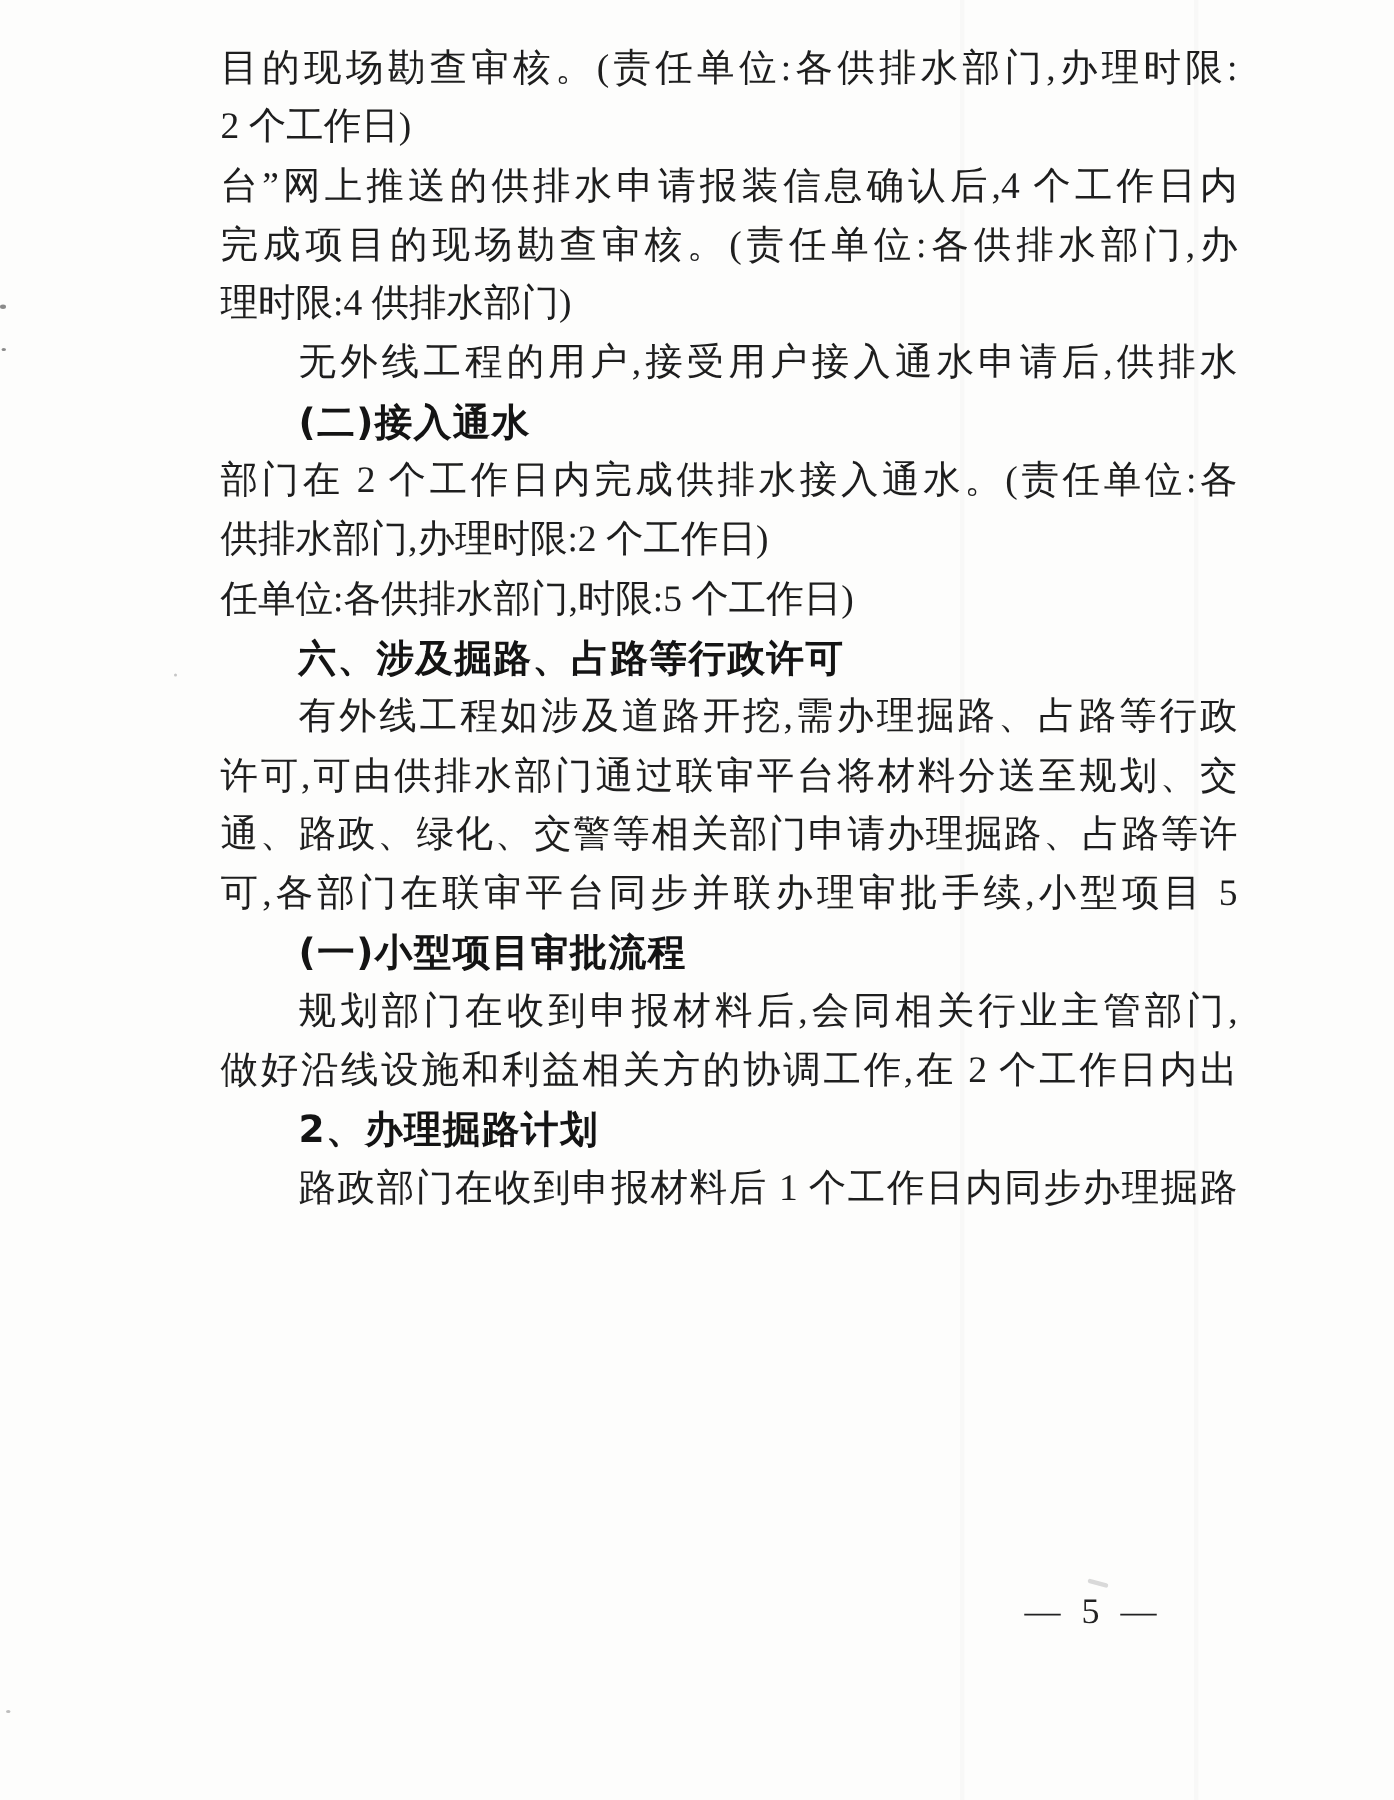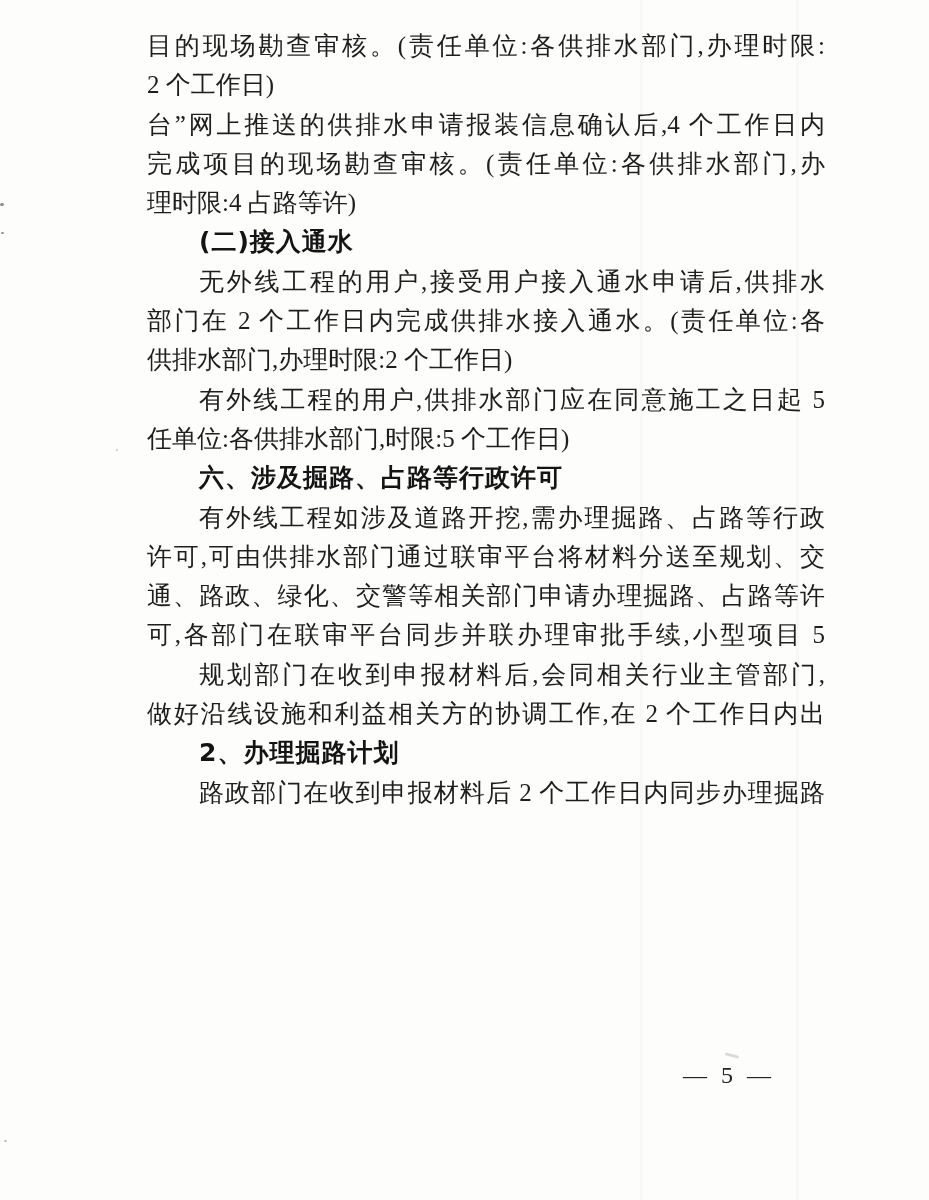--- a/index.html
+++ b/index.html
@@ -88,32 +88,32 @@
   <div class="speck k2"></div>
   <div class="speck k3"></div>
   <div class="speck k4"></div>
   <div class="speck k5"></div>
 
   <div class="content">
       <div class="line justify">目的现场勘查审核。(责任单位:各供排水部门,办理时限:</div>
       <div class="line">2 个工作日)</div>
       <div class="line justify">台”网上推送的供排水申请报装信息确认后,4 个工作日内</div>
       <div class="line justify">完成项目的现场勘查审核。(责任单位:各供排水部门,办</div>
-      <div class="line">理时限:4 占路等许)</div>
+      <div class="line">理时限:4 供排水部门)</div>
+      <div class="line indent justify">无外线工程的用户,接受用户接入通水申请后,供排水</div>
       <div class="line heading indent">(二)接入通水</div>
-      <div class="line indent justify">无外线工程的用户,接受用户接入通水申请后,供排水</div>
       <div class="line justify">部门在 2 个工作日内完成供排水接入通水。(责任单位:各</div>
       <div class="line">供排水部门,办理时限:2 个工作日)</div>
-      <div class="line indent justify">有外线工程的用户,供排水部门应在同意施工之日起 5</div>
       <div class="line">任单位:各供排水部门,时限:5 个工作日)</div>
       <div class="line heading indent">六、涉及掘路、占路等行政许可</div>
       <div class="line indent justify">有外线工程如涉及道路开挖,需办理掘路、占路等行政</div>
       <div class="line justify">许可,可由供排水部门通过联审平台将材料分送至规划、交</div>
       <div class="line justify">通、路政、绿化、交警等相关部门申请办理掘路、占路等许</div>
       <div class="line justify">可,各部门在联审平台同步并联办理审批手续,小型项目 5</div>
+      <div class="line heading indent">(一)小型项目审批流程</div>
       <div class="line indent justify">规划部门在收到申报材料后,会同相关行业主管部门,</div>
       <div class="line justify">做好沿线设施和利益相关方的协调工作,在 2 个工作日内出</div>
       <div class="line heading indent">2、办理掘路计划</div>
-      <div class="line indent justify">路政部门在收到申报材料后 2 个工作日内同步办理掘路</div>
+      <div class="line indent justify">路政部门在收到申报材料后 1 个工作日内同步办理掘路</div>
     </div>
 
   <div class="page-number">— 5 —</div>
 </div>
 
 </body></html>

